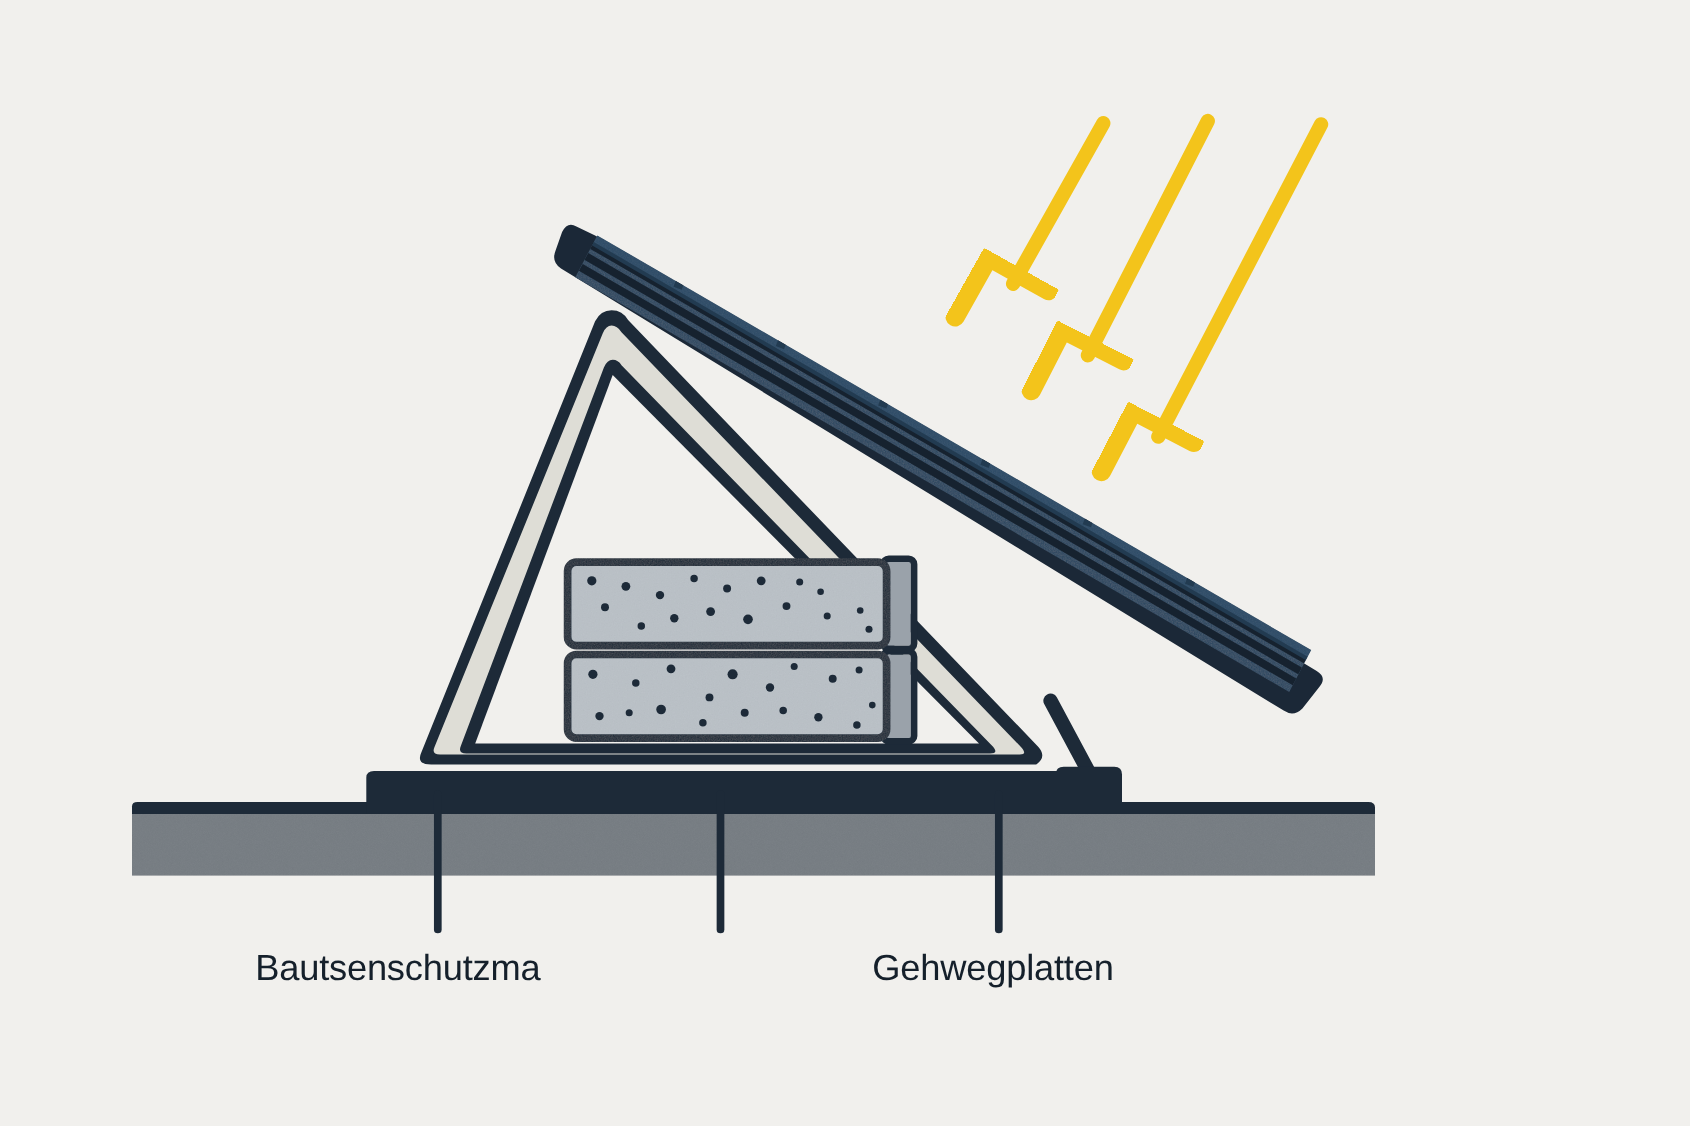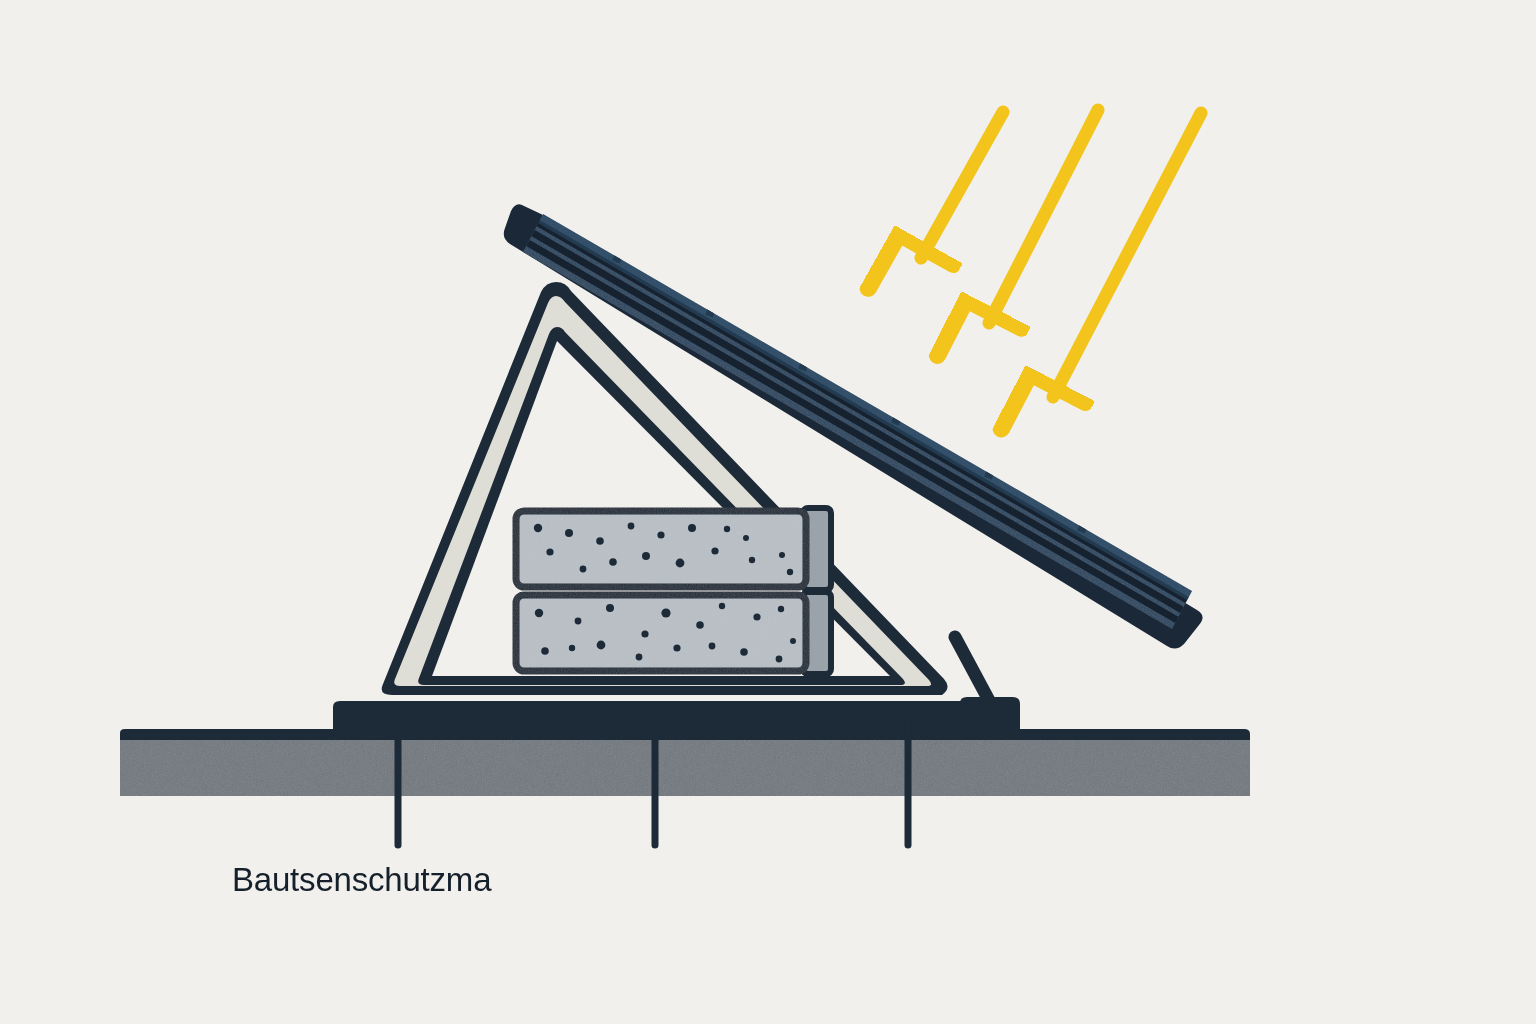--- a/index.html
+++ b/index.html
@@ -232,15 +232,16 @@
 
     <g stroke="#1d2a38" stroke-width="7" stroke-linecap="round">
       <line x1="398" y1="722" x2="398" y2="845"></line>
       <line x1="655" y1="722" x2="655" y2="845"></line>
       <line x1="908" y1="722" x2="908" y2="845"></line>
     </g>
   </svg>
 
   <div class="label-layer">
     <div class="callout-label" id="label-mat">Bautsenschutzma</div>
+    <div class="callout-label" id="label-slabs">Gehwegplatten</div>
   </div>
 
 </div>
 
 </body></html>

